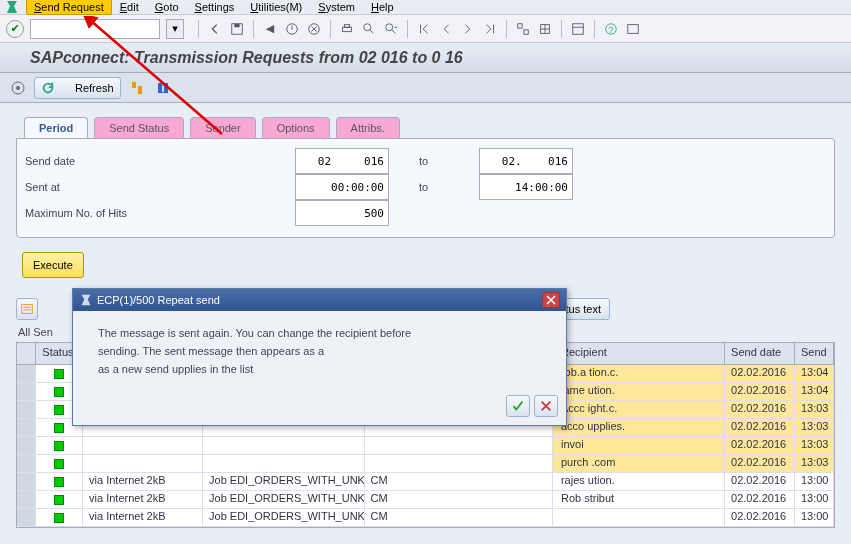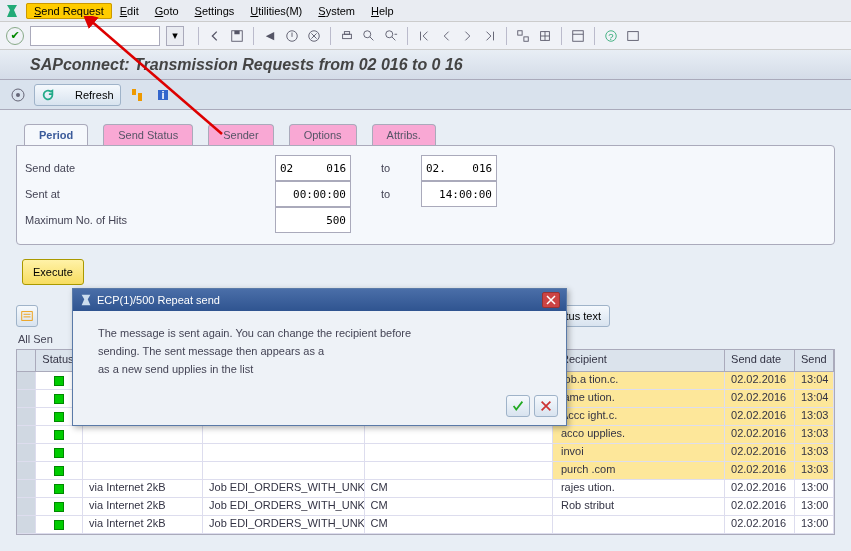--- a/index.html
+++ b/index.html
@@ -1,18 +1,18 @@
 <!DOCTYPE html>
 <html><head>
 <meta charset="utf-8">
 <style>
   * { box-sizing: border-box; font-family: Arial, sans-serif; font-size: 11px; }
   body { margin: 0; padding: 0; background: #fff; width: 851px; height: 551px; overflow: hidden; position: relative; }
   
-  .menubar { background: #e9ecf2; border-bottom: 1px solid #ccc; height: 22px; display: flex; align-items: center; padding: 0 4px; }
+  .menubar { background: #e9ecf2; border-bottom: 1px solid #ccc; height: 15px; display: flex; align-items: center; padding: 0 4px; }
   .menu-icon-left { width: 16px; height: 16px; margin-right: 6px; }
   .menu-item { padding: 2px 8px; cursor: pointer; }
   .menu-item.highlighted { background: #ffcc00; border: 1px solid #cc9900; border-radius: 2px; padding: 1px 7px; }
   .menu-item u { text-decoration: underline; }
   
   .toolbar { background: #f0f2f7; border-bottom: 1px solid #ccc; height: 28px; display: flex; align-items: center; padding: 0 6px; gap: 2px; }
   .tb-check { width: 18px; height: 18px; border: 1px solid #8a8; border-radius: 50%; display: flex; align-items: center; justify-content: center; color: #080; margin-right: 4px; }
   .tb-combo { width: 130px; height: 20px; border: 1px solid #aab; background: #fff; margin-right: 4px; }
   .tb-combo-btn { width: 18px; height: 20px; border: 1px solid #aab; background: #eaecf2; margin-right: 8px; display:flex; align-items:center; justify-content:center; }
   .tb-sep { width: 1px; height: 18px; background: #bbc; margin: 0 4px; }
@@ -20,28 +20,28 @@
   .tb-icon svg { width: 14px; height: 14px; }
   
   .title-bar { background: linear-gradient(#e8eef5,#d4dce8); height: 30px; display: flex; align-items: center; padding: 0 10px; border-bottom: 1px solid #aab; }
   .title-bar span { font-size: 16px; font-weight: bold; font-style: italic; color: #444; margin-left: 20px; }
   
   .subtoolbar { background: #d9e2ed; height: 30px; display: flex; align-items: center; padding: 0 8px; gap: 6px; border-bottom: 1px solid #aab; }
   .sub-btn { height: 22px; border: 1px solid #9fb3c9; background: linear-gradient(#f5f9fd,#d8e3ef); border-radius: 3px; padding: 8px 6px; display: flex; align-items: center; gap: 20px; cursor: pointer; }
   .sub-icon { width: 20px; height: 20px; display:flex; align-items:center; justify-content:center; }
   
   .content { background: #e8eef5; padding: 8px; height: calc(100% - 110px); overflow: hidden; }
-  .tabs { display: flex; gap: 15px; margin: 6px 0 0 16px; }
+  .tabs { display: flex; gap: 6px; margin: 6px 0 0 16px; }
   .tab { padding: 4px 14px; background: #f9a8d4; border: 1px solid #aab; border-bottom: none; border-radius: 4px 4px 0 0; cursor: pointer; color: #556; }
   .tab.active { background: #f5f8fc; color: #3a5a9a; font-weight: bold; }
   
   .filter-panel { background: #f5f8fc; border: 1px solid #aab; margin: 0 8px; padding: 10px 8px; border-radius: 0 4px 4px 4px; }
   .filter-row { display: flex; align-items: center; height: 24px; margin-bottom: 2px; }
   .filter-label { width: 250px; color: #445; }
-  .filter-input { width: 76px; height: 20px; border: 1px solid #aab; background: #fff; padding: 12px 4px; text-align: right; font-family: monospace; }
+  .filter-input { width: 94px; height: 20px; border: 1px solid #aab; background: #fff; padding: 12px 4px; text-align: right; font-family: monospace; margin-left: 20px; }
   .filter-to { width: 70px; padding-left: 30px; color: #445; }
   
   .exec-btn { margin: 14px 0 0 14px; height: 26px; border: 1px solid #a90; background: linear-gradient(#fff2a8,#f7dd60); border-radius: 3px; padding: 0 10px; display: inline-flex; align-items: center; cursor: pointer; }
   
   .grid-toolbar { margin: 20px 8px 0; display: flex; align-items: center; gap: 4px; }
   .grid-tb-btn { width: 22px; height: 22px; border: 1px solid #9fb3c9; background: linear-gradient(#f5f9fd,#d8e3ef); border-radius: 3px; display:flex; align-items:center; justify-content:center; }
   .status-text-btn { height: 22px; border: 1px solid #9fb3c9; background: linear-gradient(#f5f9fd,#d8e3ef); border-radius: 3px; padding: 0 8px; display:flex; align-items:center; gap:4px; margin-left: 480px; }
   
   .filter-summary { margin: 4px 8px 2px; color: #445; padding: 2px; }
   

